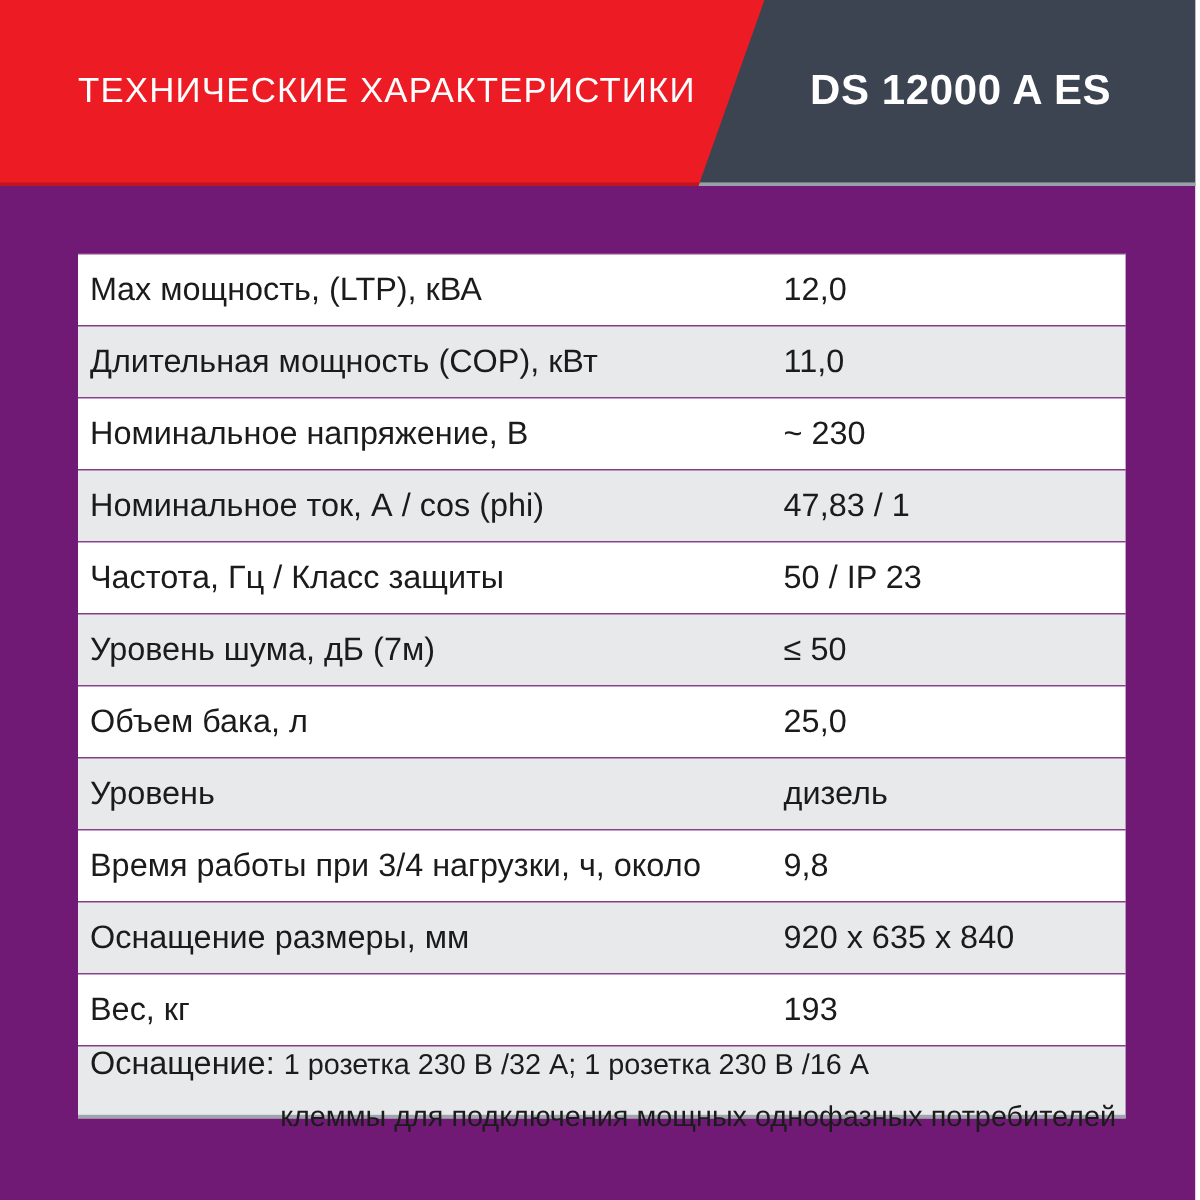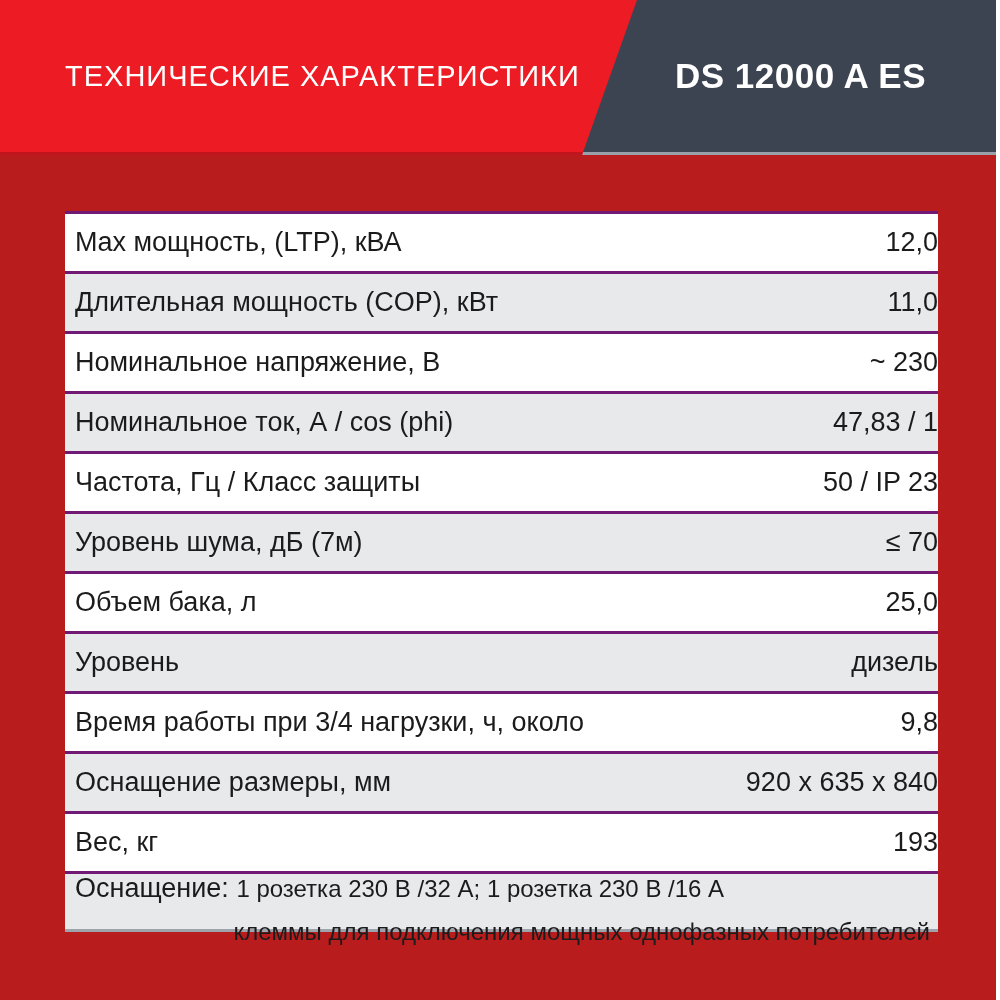--- a/index.html
+++ b/index.html
@@ -1,35 +1,35 @@
 <!DOCTYPE html>
 <html><head>
 <meta charset="utf-8">
 <style>
   * { margin:0; padding:0; box-sizing:border-box; }
   html,body { width:1000px; background:#ffffff; font-family:"Liberation Sans","DejaVu Sans",sans-serif; }
-  .page { position:relative; width:996px; height:1000px; background:#b91c1c; overflow:hidden; }
+  .page { position:relative; width:996px; height:1000px; background:#701a75; overflow:hidden; }
 
   
   .header { position:relative; width:1000px; height:155px; }
   .panel-slate { position:absolute; inset:0; background:#3C4452; border-bottom:3px solid #99A0AA; }
   .panel-red  { position:absolute; inset:0; background:#ED1C24; border-bottom:3px solid #C0151C;
                 clip-path:polygon(0 0, 637px 0, 582px 100%, 0 100%); }
   .header-title { position:absolute; left:65px; top:0; height:152px; display:flex; align-items:center;
                   color:#ffffff; font-size:29px; font-weight:300; letter-spacing:1px; z-index:2; }
   .header-model { position:absolute; right:74px; top:0; height:152px; display:flex; align-items:center;
                   color:#ffffff; font-size:35px; font-weight:bold; letter-spacing:0.5px; z-index:2; }
 
   
   .spec-table { position:absolute; left:65px; top:211px; width:873px; }
-  .row { display:flex; align-items:center; height:60px; border-top:3px solid #701a75;
+  .row { display:flex; align-items:center; height:60px; border-top:1px solid #701a75;
          font-size:27px; color:#1B1B1B; background:#ffffff; }
   .row:nth-child(even) { background:#E8E9EB; }
   .row .label { width:588px; padding-left:10px; flex:none; white-space:nowrap; }
-  .row .value { flex:1; white-space:nowrap;text-align:right; }
+  .row .value { flex:1; white-space:nowrap; }
 
   .row.footer { display:flex; flex-direction:column; justify-content:space-between; align-items:stretch;
                 height:61px; border-bottom:3px solid #9FA3AB; }
   .fline1 { padding-left:10px; line-height:29px; white-space:nowrap; }
   .flabel { font-size:27px; }
   .ftext  { font-size:24px; }
   .fline2 { text-align:right; padding-right:8px; font-size:24px; line-height:26px; white-space:nowrap;margin-top:16px; }
 </style>
 </head>
 <body>
@@ -59,21 +59,21 @@
     <div class="row">
       <span class="label">Номинальное ток, А / cos (phi)</span>
       <span class="value">47,83 / 1</span>
     </div>
     <div class="row">
       <span class="label">Частота, Гц / Класс защиты</span>
       <span class="value">50 / IP 23</span>
     </div>
     <div class="row">
       <span class="label">Уровень шума, дБ (7м)</span>
-      <span class="value">≤ 70</span>
+      <span class="value">≤ 50</span>
     </div>
     <div class="row">
       <span class="label">Объем бака, л</span>
       <span class="value">25,0</span>
     </div>
     <div class="row">
       <span class="label">Уровень</span>
       <span class="value">дизель</span>
     </div>
     <div class="row">

